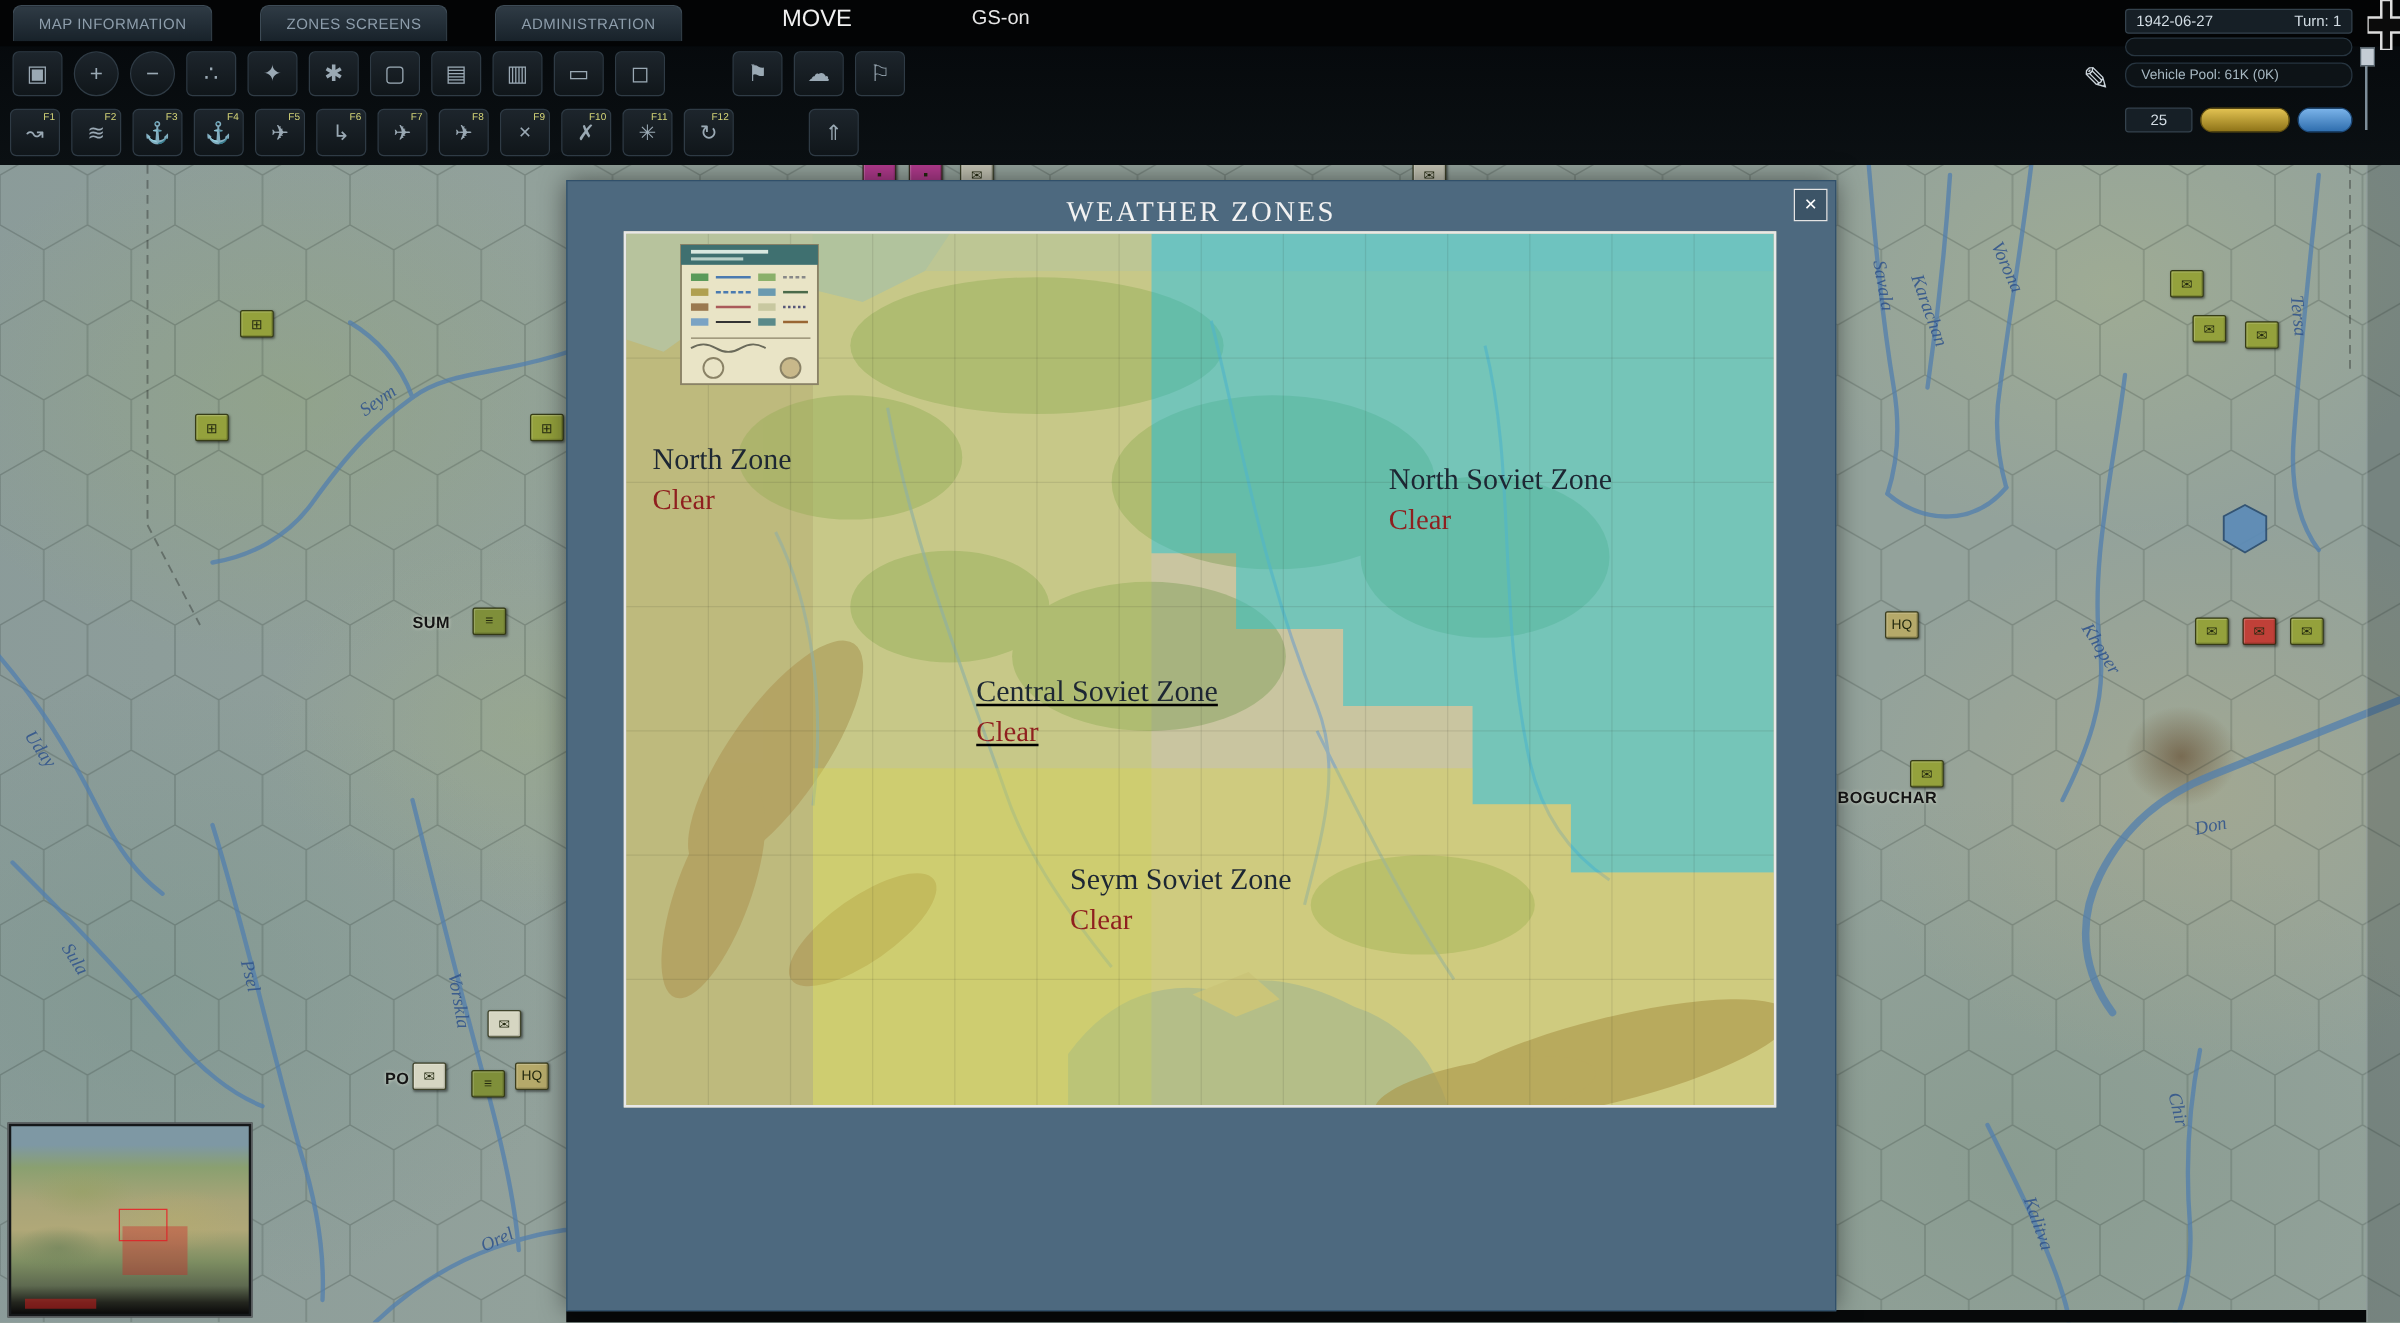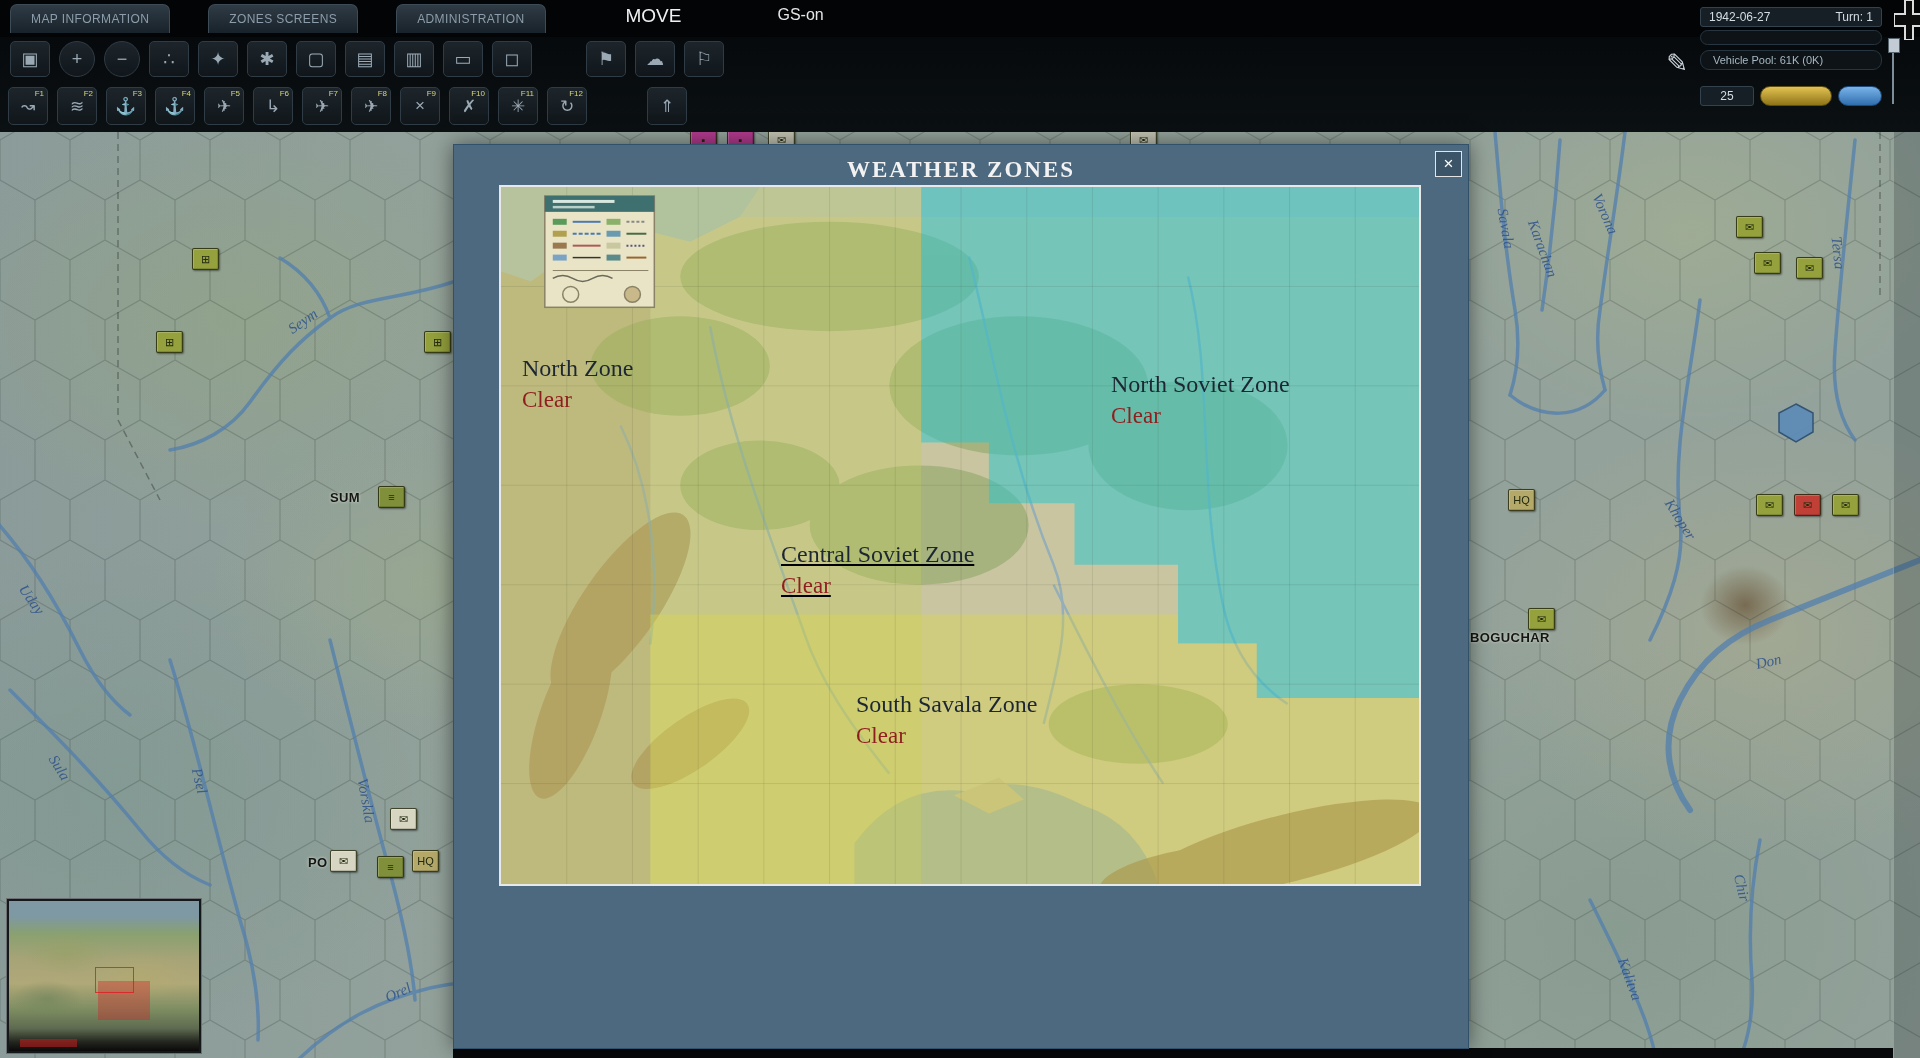--- a/index.html
+++ b/index.html
@@ -52,21 +52,21 @@
   .rp-date { display:flex; justify-content:space-between; background:#161f26; border:1px solid #34424d; border-radius:3px; padding:2px 8px; color:#d3dde4; font-size:12px;align-items:center; }
   .rp-empty { height:15px; margin-top:3px; background:#0d1317; border:1px solid #273540; border-radius:8px; }
   .rp-vehicle { margin-top:5px; background:#0d1317; border:1px solid #273540; border-radius:9px; padding:3px 12px; color:#a7b8c2; font-size:11px; white-space:nowrap; }
   .rp-controls { margin-top:16px; display:flex; gap:6px; height:20px; }
   .rp-value { width:54px; background:#161f26; border:1px solid #34424d; border-radius:3px; color:#d3dde4; font-size:12px; display:flex; align-items:center; justify-content:center; }
   .rp-gold { flex:1; border-radius:10px; background:linear-gradient(#e2c252,#8f7418); border:1px solid #5f4e10; }
   .rp-blue { width:44px; border-radius:10px; background:linear-gradient(#7ab3e9,#2f6eae); border:1px solid #1d4a7a; }
 
   
   .dialog { position:absolute; left:453px; top:144px; width:1016px; height:905px; background:#4d697f; border:1px solid #31506a; box-shadow:0 0 20px rgba(0,0,0,.5); z-index:10; }
-  .dialog-title { position:absolute; top:12px; left:0; width:100%; text-align:center; font-family:"Liberation Serif", serif; font-size:23px; letter-spacing:2px; color:#f2f2f2;font-weight:bold; }
+  .dialog-title { position:absolute; top:12px; left:0; width:100%; text-align:center; font-family:"Liberation Serif", serif; font-size:23px; letter-spacing:2px; color:#f2f2f2; }
   .dialog-close { position:absolute; top:6px; right:6px; width:27px; height:26px; border:1px solid #e4e4e4; background:rgba(12,22,32,.25); color:#fff; font-size:17px; display:flex; align-items:center; justify-content:center; }
   .dialog-map { position:absolute; left:45px; top:40px; width:922px; height:701px; border:2px solid #e8e8e8; background:#c9c5a0; }
   .dialog-map > svg { position:absolute; inset:0; width:100%; height:100%; }
   .zone-label { position:absolute; font-family:"Liberation Serif", serif; line-height:1.15; }
   .zone-name { font-size:24px; color:#1d2733; }
   .zone-status { font-size:23px; color:#8f1f1f; margin-top:4px; }
 
   
   .minimap { position:absolute; left:6px; top:898px; width:196px; height:156px; z-index:6; background:#15181a; border:1px solid #6c7073; padding:2px; }
   .mm-inner { position:relative; width:100%; height:100%;
@@ -482,18 +482,18 @@
           <div class="zone-name">North Soviet Zone</div>
           <div class="zone-status">Clear</div>
         </div>
 
         <div class="zone-label" style="left: 280px; top: 354px; text-decoration: underline;">
           <div class="zone-name">Central Soviet Zone</div>
           <div class="zone-status">Clear</div>
         </div>
 
         <div class="zone-label" style="left: 355px; top: 504px;">
-          <div class="zone-name">South Savala Zone</div>
+          <div class="zone-name">Seym Soviet Zone</div>
           <div class="zone-status">Clear</div>
         </div>
       </div>
   </div>
 </div>
 
 </body></html>

